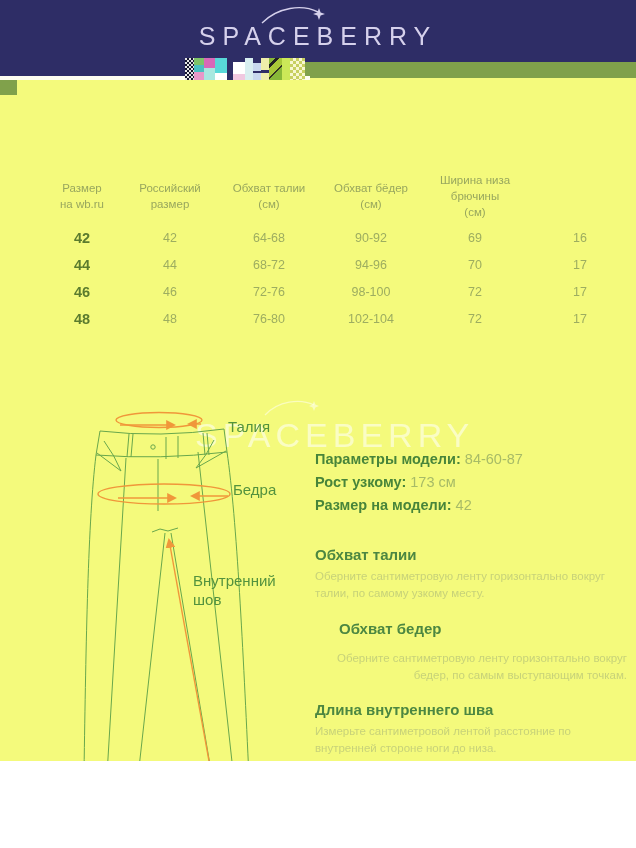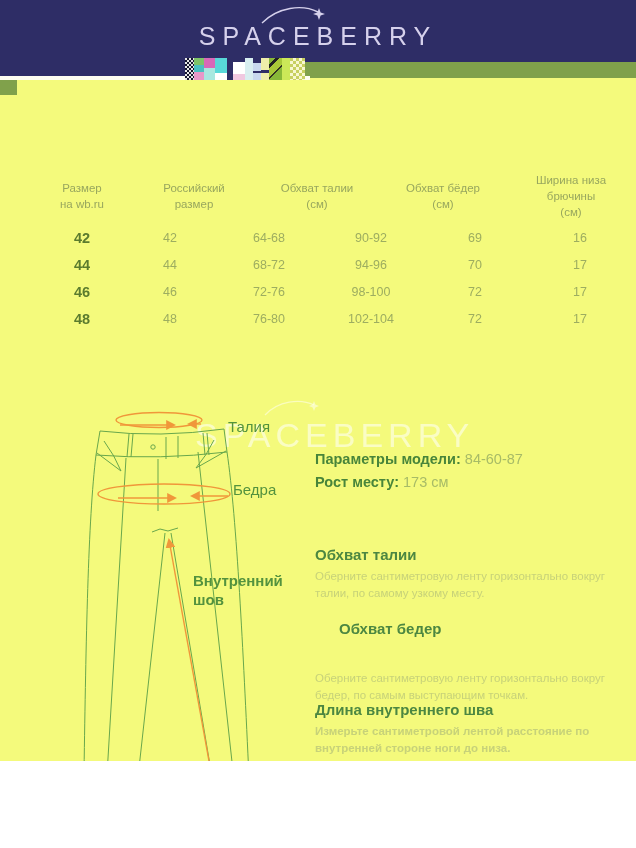--- a/index.html
+++ b/index.html
@@ -30,56 +30,56 @@
   .g6{width:12px; background:linear-gradient(180deg,#2e2d66 0 20%,#ffffff 20% 75%,#f0c8e0 75%);}
   .g7{width:8px;  background:#d8eef0;}
   .g8{width:8px;  background:linear-gradient(180deg,#2e2d66 0 22%,#c8d8ee 22% 60%,#2e2d66 60% 70%,#c8d8ee 70%);}
   .g9{width:8px;  background:linear-gradient(180deg,#eeeeaa 0 55%,#2e2d66 55% 68%,#eeeeaa 68%);}
   .g10{width:13px;background:linear-gradient(135deg,#88b838 0 20%,#222222 20% 30%,#a8c838 30% 55%,#333322 55% 62%,#88b838 62%);}
   .g11{width:8px; background:#cce858;}
   .g12{width:15px;background:repeating-conic-gradient(#f8f8d0 0 25%,#c8d060 0 50%) 0 0/6px 6px;}
   
   .size-table { position:absolute; left:40px; top:168px; width:590px; }
   .thead, .tr { display:grid; grid-template-columns:84px 92px 106px 98px 110px 100px; }
-  .thead { height:56px; align-items:center;gap:24px; }
+  .thead { height:56px; align-items:center; }
   .th {
     text-align:center; white-space:pre-line; font-size:11.5px; line-height:16px;
     color:#98a75e;
   }
   .tr { height:27px; align-items:center; }
   .td { text-align:center; font-size:12.5px; color:#9dad60; }
   .td-first { font-size:14.5px; font-weight:700; color:#5b7b2e; }
   
   .watermark {
     position:absolute; left:195px; top:416px; width:300px;
     font-size:34px; letter-spacing:5px; color:rgba(255,255,255,0.55);
     font-weight:400; white-space:nowrap;
   }
   .wm-swoosh { position:absolute; left:262px; top:396px; width:60px; height:24px; }
   
   .pants-svg { position:absolute; left:55px; top:398px; width:270px; height:432px; }
   .diagram-label { position:absolute; color:#53923e; font-size:15px; line-height:19px; }
   .lbl-waist { left:228px; top:409px;margin-top:8px; }
   .lbl-hips  { left:233px; top:480px;text-align:center; }
-  .lbl-inseam{ left:193px; top:571px; width:112px;font-weight:bold; }
+  .lbl-inseam{ left:193px; top:571px; width:112px; }
   .lbl-hem   { left:90px;  top:807px; }
   
   .model-info { position:absolute; left:315px; top:448px; font-size:14.5px; line-height:23px; }
   .mi-label { color:#48853a; font-weight:700;text-align:center; }
   .mi-value { color:#a7bb67; font-weight:400; }
   .guide-title {
     position:absolute; left:315px; color:#4c8741; font-size:15px; font-weight:700;
   }
   .guide-body {
     position:absolute; left:315px; width:312px; color:#c7d279;
     font-size:11.5px; line-height:17px;
   }
   .gt1{top:546px;} .gb1{top:568px;}
-  .gt2{top:620px;margin-left:24px;} .gb2{top:670px;}
-  .gt3{top:701px;} .gb3{top:723px;font-weight:bold;}
+  .gt2{top:620px;margin-left:24px;} .gb2{top:650px;text-align:right;}
+  .gt3{top:701px;} .gb3{top:723px;}
 </style>
 </head>
 <body>
 
 <div class="page">
 
   <div class="topbar"></div>
   <div class="topbar-ext-left"></div>
   <div class="band-olive"></div>
   <div class="white-strip"></div>
@@ -220,22 +220,26 @@
   <div class="diagram-label lbl-hips">Бедра</div>
   <div class="diagram-label lbl-inseam">Внутренний шов</div>
   <div class="diagram-label lbl-hem">Низ брючины</div>
 
   <div class="model-info">
     <div>
       <span class="mi-label">Параметры модели:</span>
       <span class="mi-value">84-60-87</span>
     </div>
     <div>
-      <span class="mi-label">Рост месту:</span>
+      <span class="mi-label">Рост узкому:</span>
       <span class="mi-value">173 см</span>
+    </div>
+    <div>
+      <span class="mi-label">Размер на модели:</span>
+      <span class="mi-value">42</span>
     </div>
   </div>
 
   <div class="guide-title gt1">Обхват талии</div>
   <div class="guide-body gb1">Оберните сантиметровую ленту горизонтально вокруг талии, по самому узкому месту.</div>
   <div class="guide-title gt2">Обхват бедер</div>
   <div class="guide-body gb2">Оберните сантиметровую ленту горизонтально вокруг бедер, по самым выступающим точкам.</div>
   <div class="guide-title gt3">Длина внутреннего шва</div>
   <div class="guide-body gb3">Измерьте сантиметровой лентой расстояние по внутренней стороне ноги до низа.</div>
 

